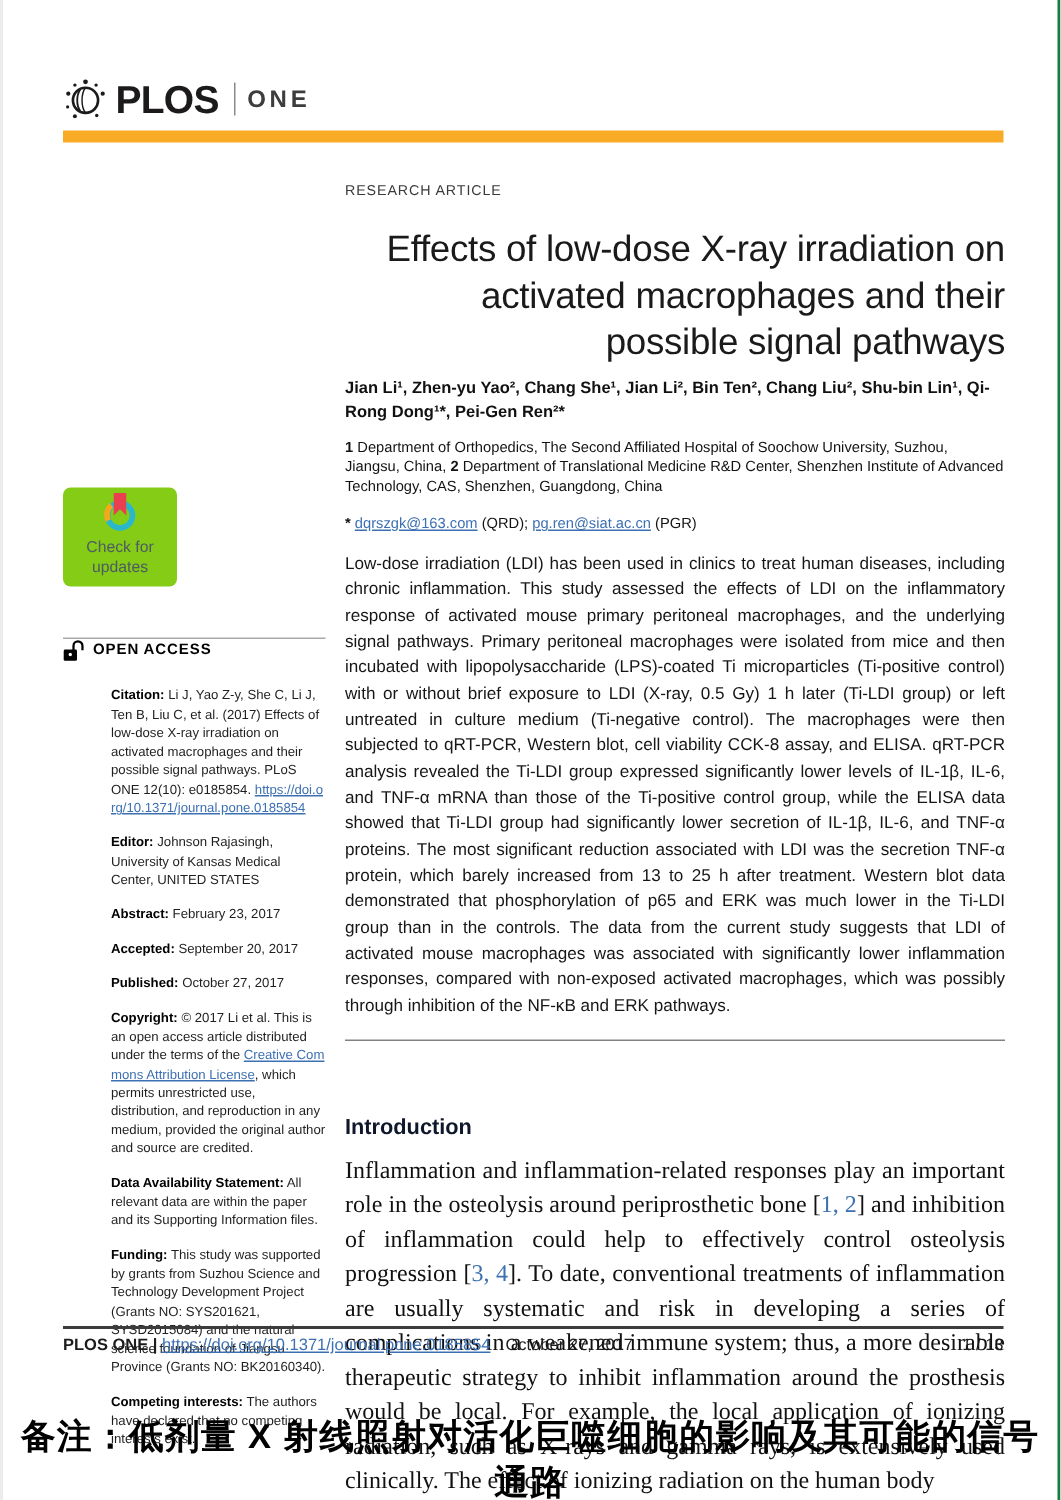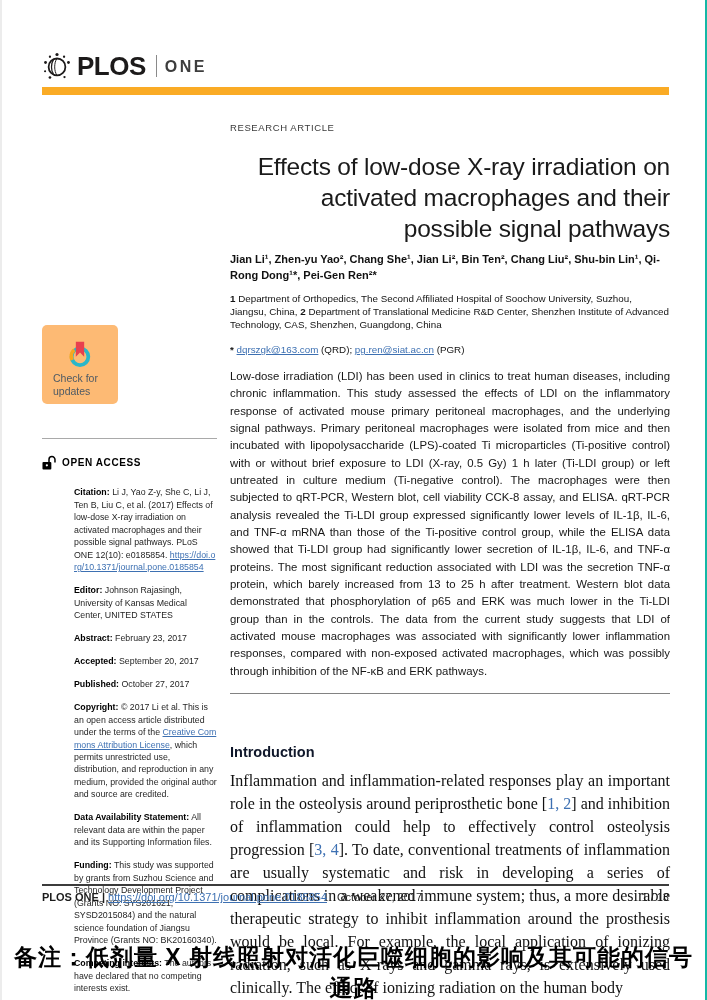--- a/index.html
+++ b/index.html
@@ -1,42 +1,42 @@
 <!DOCTYPE html>
 <html style="--accent: #FAAB25; --link: #3D70B2;"><head>
 <meta charset="utf-8">
 <style>
   * { margin: 0; padding: 0; box-sizing: border-box; }
   html, body { background: #f4f4f4; }
   body { font-family: "Liberation Sans", sans-serif; }
   .page {
     position: relative; width: 707px; height: 1000px; margin: 0 auto;
     background: #ffffff; overflow: hidden;
-    border-left: 2px solid #ececec; border-right: 2px solid #14b8a6;
+    border-left: 2px solid #ececec; border-right: 2px solid #15803d;
     color: #131313;
     text-decoration: underline;
   }
   
   .logo { position: absolute; left: 40px; top: 50px; display: flex; align-items: center; }
   .logo-globe { width: 30px; height: 32px; margin-right: 5px; }
   .logo-plos { font-size: 26px; font-weight: bold; letter-spacing: -0.5px; color: #1c1a1a; }
   .logo-divider { width: 1px; height: 22px; background: #8a8a8a; margin: 0 8px 0 10px; }
   .logo-one { font-size: 16px; font-weight: bold; letter-spacing: 2.5px; color: #3d3d3d; padding-top: 2px; }
   .accent-bar { position: absolute; left: 40px; top: 87px; width: 627px; height: 8px; background: var(--accent, #FAAB25); }
 
   
   .sidebar { position: absolute; left: 40px; top: 325px; width: 175px; font-size: 8.8px; line-height: 1.42; color: #1f1f1f; }
   .badge {
-    width: 76px; background: #fdba74; border-radius: 5px; padding: 15px 6px 6px;
-    cursor: pointer;
+    width: 76px; background: #84cc16; border-radius: 5px; padding: 2px 6px 6px;
+    text-align: center; cursor: pointer;
   }
   .badge-icon { width: 30px; height: 30px; display: block; margin: 0 auto 2px; }
   .badge-label { font-size: 10.5px; line-height: 1.25; color: #4e5a64; width: 54px; margin: 0 auto; }
   .sidebar-rule { border: none; border-top: 1px solid #a9a9a9; margin: 34px 0 0; }
-  .oa-row { display: flex; align-items: center; margin-top: 16px; }
+  .oa-row { display: flex; align-items: center; margin-top: 0; }
   .oa-icon { width: 14px; height: 16px; margin-right: 6px; }
   .oa-label { font-weight: bold; font-size: 10px; letter-spacing: 0.6px; color: #000; }
   .meta { margin-top: 10.5px; margin-left: 32px; }
   .meta b { color: #000; }
   a, .link { color: var(--link, #3D70B2); text-decoration: underline; cursor: pointer; }
   .sidebar .link { word-break: break-all; }
 
   
   .main { position: absolute; left: 228px; top: 122px; width: 440px; }
   .kicker { font-size: 9.5px; letter-spacing: 0.6px; color: #3a3a3a; }

